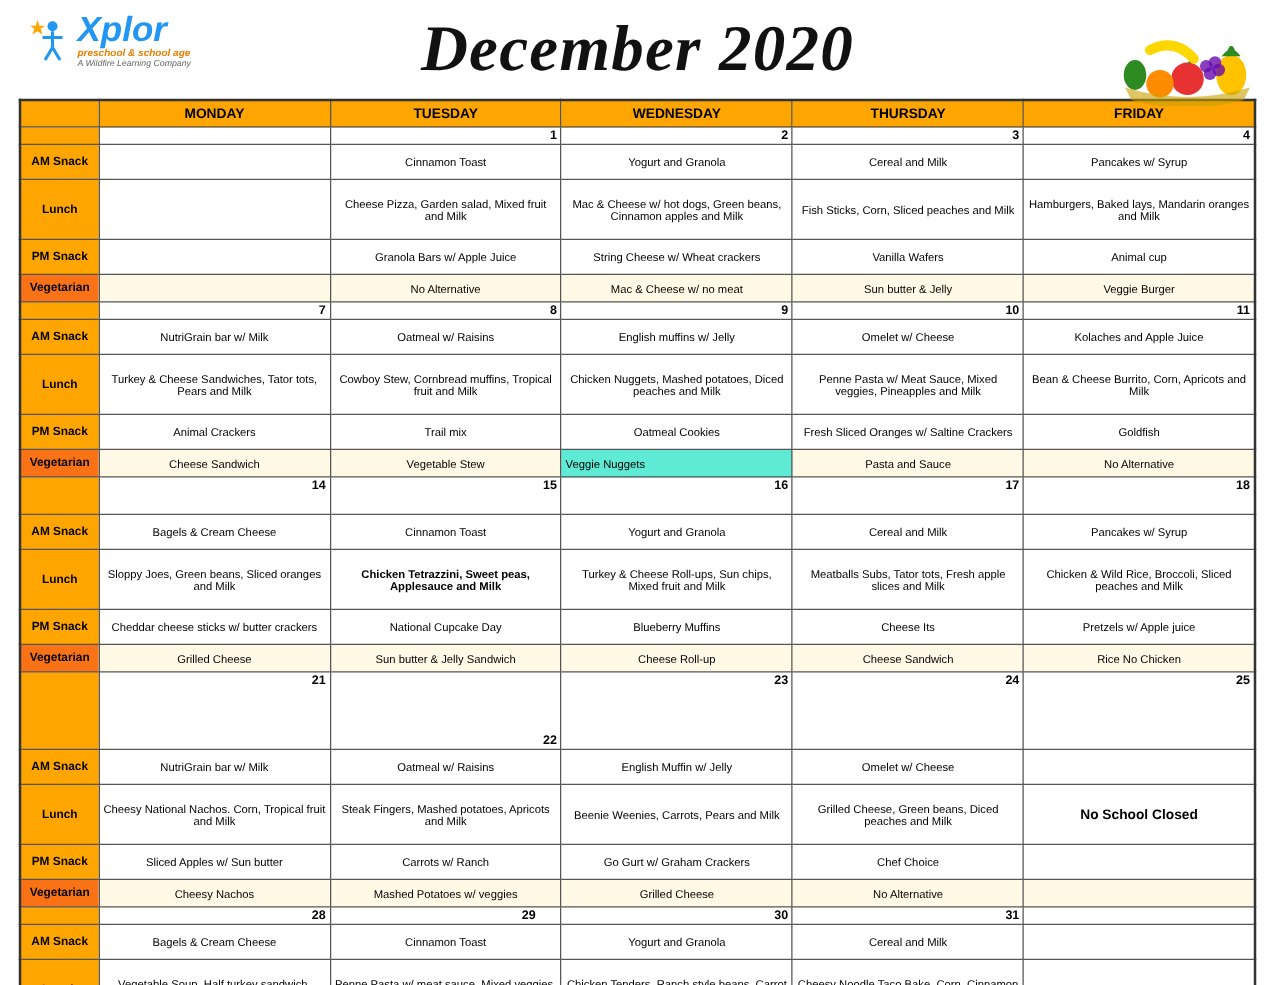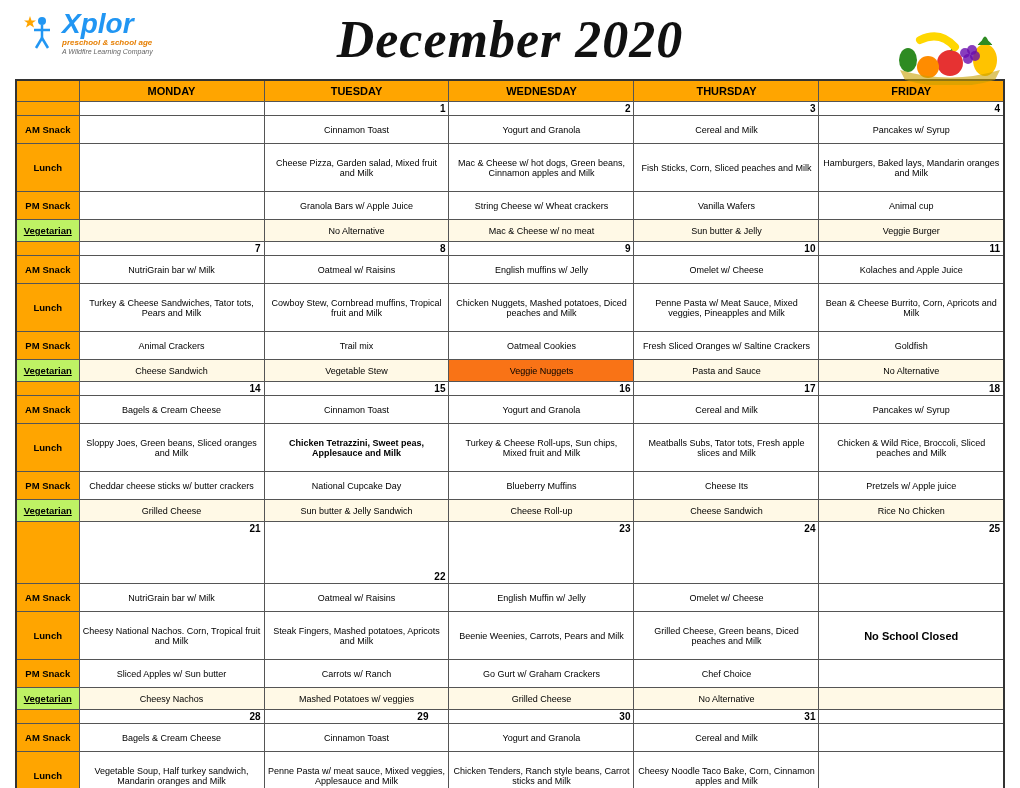--- a/index.html
+++ b/index.html
@@ -7,21 +7,21 @@
 
     .header { display: flex; align-items: center; justify-content: center; padding: 10px 20px; position: relative; font-style: italic; }
     .logo-area { position: absolute; left: 20px; top: 10px; display: flex; flex-direction: column; align-items: center; }
     .title { font-size: 52px; font-family: 'Georgia', serif; font-weight: 900; color: #111; letter-spacing: 1px; }
     .fruit-img { position: absolute; right: 10px; top: 5px; width: 120px; height: 80px; }
 
     .calendar { width: 990px; margin: 0 auto 10px auto; border-collapse: collapse; border: 2px solid #333; }
     .calendar th, .calendar td { border: 1px solid #555; vertical-align: top; font-size: 9.5px; padding: 2px 3px; }
     .header-row th { background: #FFA500; color: #000; font-weight: 900; font-size: 11px; text-align: center; padding: 4px 2px; text-transform: uppercase; border: 1px solid #555; }
     td.first-col { background: #FFA500; font-weight: bold; font-size: 9.5px; text-align: center; vertical-align: middle; color: #000; width: 62px; }
-    td.first-col.veg { background: #bef264; text-decoration: underline; }
+    td.first-col.veg { background: #f97316; }
   </style>
 </head>
 <body>
 
 <div class="header">
 
   <div class="logo-area">
     <div style="display:flex;align-items:center;gap:4px;">
 
       <svg width="38" height="38" viewBox="0 0 38 38">
@@ -167,36 +167,36 @@
         <td style="border: 1px solid rgb(85, 85, 85); padding: 2px 3px; text-align: center; font-size: 9px; vertical-align: middle; height: 28px;">Animal Crackers</td>
         <td style="border: 1px solid rgb(85, 85, 85); padding: 2px 3px; text-align: center; font-size: 9px; vertical-align: middle; height: 28px;">Trail mix</td>
         <td style="border: 1px solid rgb(85, 85, 85); padding: 2px 3px; text-align: center; font-size: 9px; vertical-align: middle; height: 28px;">Oatmeal Cookies</td>
         <td style="border: 1px solid rgb(85, 85, 85); padding: 2px 3px; text-align: center; font-size: 9px; vertical-align: middle; height: 28px;">Fresh Sliced Oranges w/ Saltine Crackers</td>
         <td style="border: 1px solid rgb(85, 85, 85); padding: 2px 3px; text-align: center; font-size: 9px; vertical-align: middle; height: 28px;">Goldfish</td>
       </tr>
       <tr>
         <td class="first-col veg">Vegetarian</td>
         <td style="border: 1px solid rgb(85, 85, 85); padding: 2px 3px; text-align: center; font-size: 9px; vertical-align: middle; height: 22px; background: rgb(255, 249, 230);">Cheese Sandwich</td>
         <td style="border: 1px solid rgb(85, 85, 85); padding: 2px 3px; text-align: center; font-size: 9px; vertical-align: middle; height: 22px; background: rgb(255, 249, 230);">Vegetable Stew</td>
-        <td style="border: 1px solid rgb(85, 85, 85); padding: 2px 3px; text-align: center; font-size: 9px; vertical-align: middle; height: 22px; background: #f97316;">Veggie Nuggets</td>
+        <td style="border: 1px solid rgb(85, 85, 85); padding: 2px 3px; text-align: left; font-size: 9px; vertical-align: middle; height: 22px; background: #5eead4;">Veggie Nuggets</td>
         <td style="border: 1px solid rgb(85, 85, 85); padding: 2px 3px; text-align: center; font-size: 9px; vertical-align: middle; height: 22px; background: rgb(255, 249, 230);">Pasta and Sauce</td>
         <td style="border: 1px solid rgb(85, 85, 85); padding: 2px 3px; text-align: center; font-size: 9px; vertical-align: middle; height: 22px; background: rgb(255, 249, 230);">No Alternative</td>
       </tr>
       <tr>
         <td style="background: rgb(255, 165, 0); border: 1px solid rgb(85, 85, 85); width: 62px;"></td>
         <td style="width: 182px; border: 1px solid rgb(85, 85, 85); padding: 1px 3px; height: 14px;">
           <span style="font-weight: bold; font-size: 10px; float: right;">14</span>
         </td>
         <td style="width: 182px; border: 1px solid rgb(85, 85, 85); padding: 1px 3px; height: 14px;">
           <span style="font-weight: bold; font-size: 10px; float: right;">15</span>
         </td>
         <td style="width: 182px; border: 1px solid rgb(85, 85, 85); padding: 1px 3px; height: 14px;">
           <span style="font-weight: bold; font-size: 10px; float: right;">16</span>
         </td>
-        <td style="width: 182px; border: 1px solid rgb(85, 85, 85); padding: 1px 3px; height: 14px;">
+        <td style="width: 182px; border: 1px solid rgb(85, 85, 85); padding: 1px 3px; height: 30px;">
           <span style="font-weight: bold; font-size: 10px; float: right;">17</span>
         </td>
         <td style="width: 182px; border: 1px solid rgb(85, 85, 85); padding: 1px 3px; height: 14px;">
           <span style="font-weight: bold; font-size: 10px; float: right;">18</span>
         </td>
       </tr>
       <tr>
         <td class="first-col">AM Snack</td>
         <td style="border: 1px solid rgb(85, 85, 85); padding: 2px 3px; text-align: center; font-size: 9px; vertical-align: middle; height: 28px;">Bagels &amp; Cream Cheese</td>
         <td style="border: 1px solid rgb(85, 85, 85); padding: 2px 3px; text-align: center; font-size: 9px; vertical-align: middle; height: 28px;">Cinnamon Toast</td>

